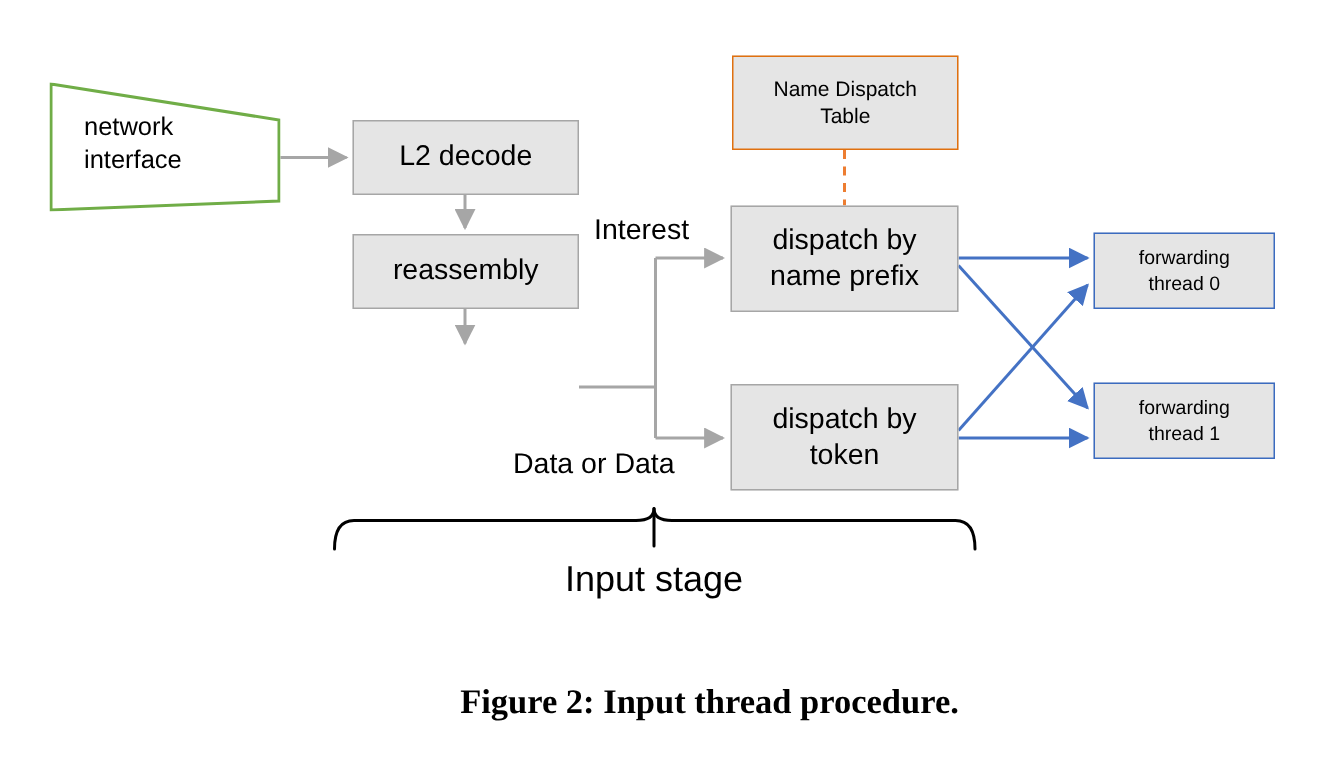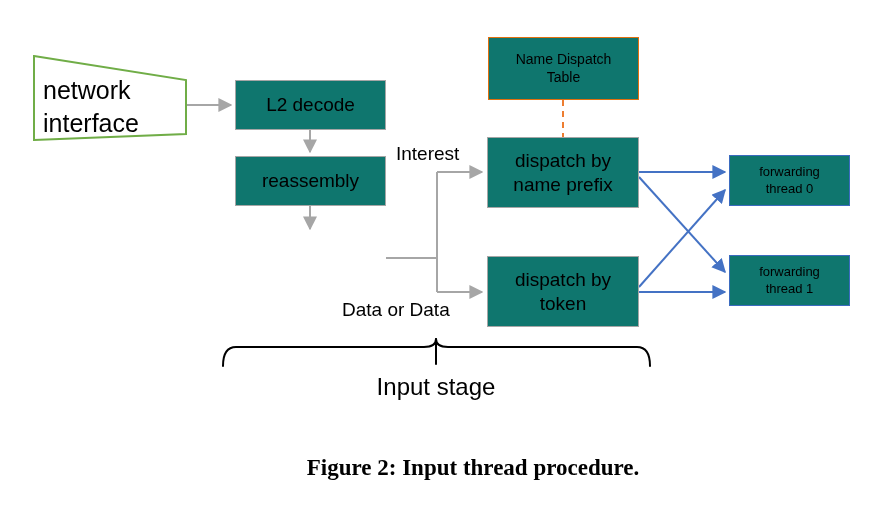--- a/index.html
+++ b/index.html
@@ -30,21 +30,21 @@
   }
 
   
   .node {
     position: absolute;
     box-sizing: border-box;
     display: flex;
     align-items: center;
     justify-content: center;
     text-align: center;
-    background: #0f766e;
+    background: #e5e5e5;
     line-height: 1.25;
   }
   .node-text {
     display: block;
     width: 100%;
     white-space: pre-line;
   }
 
   
   .node-gray {
@@ -70,24 +70,24 @@
     width: 154px;
     height: 86px;
   }
   #network-interface svg {
     position: absolute;
     left: 0;
     top: 0;
   }
   #network-interface .ni-label {
     position: absolute;
-    left: 10px;
+    left: 23px;
     top: 19px;
     width: 120px;
-    font-size: 25px;
+    font-size: 17px;
     line-height: 1.3;
     text-align: left;
     white-space: pre-line;
   }
 
   
   .edge-label {
     position: absolute;
     font-size: 19px;
     white-space: nowrap;

